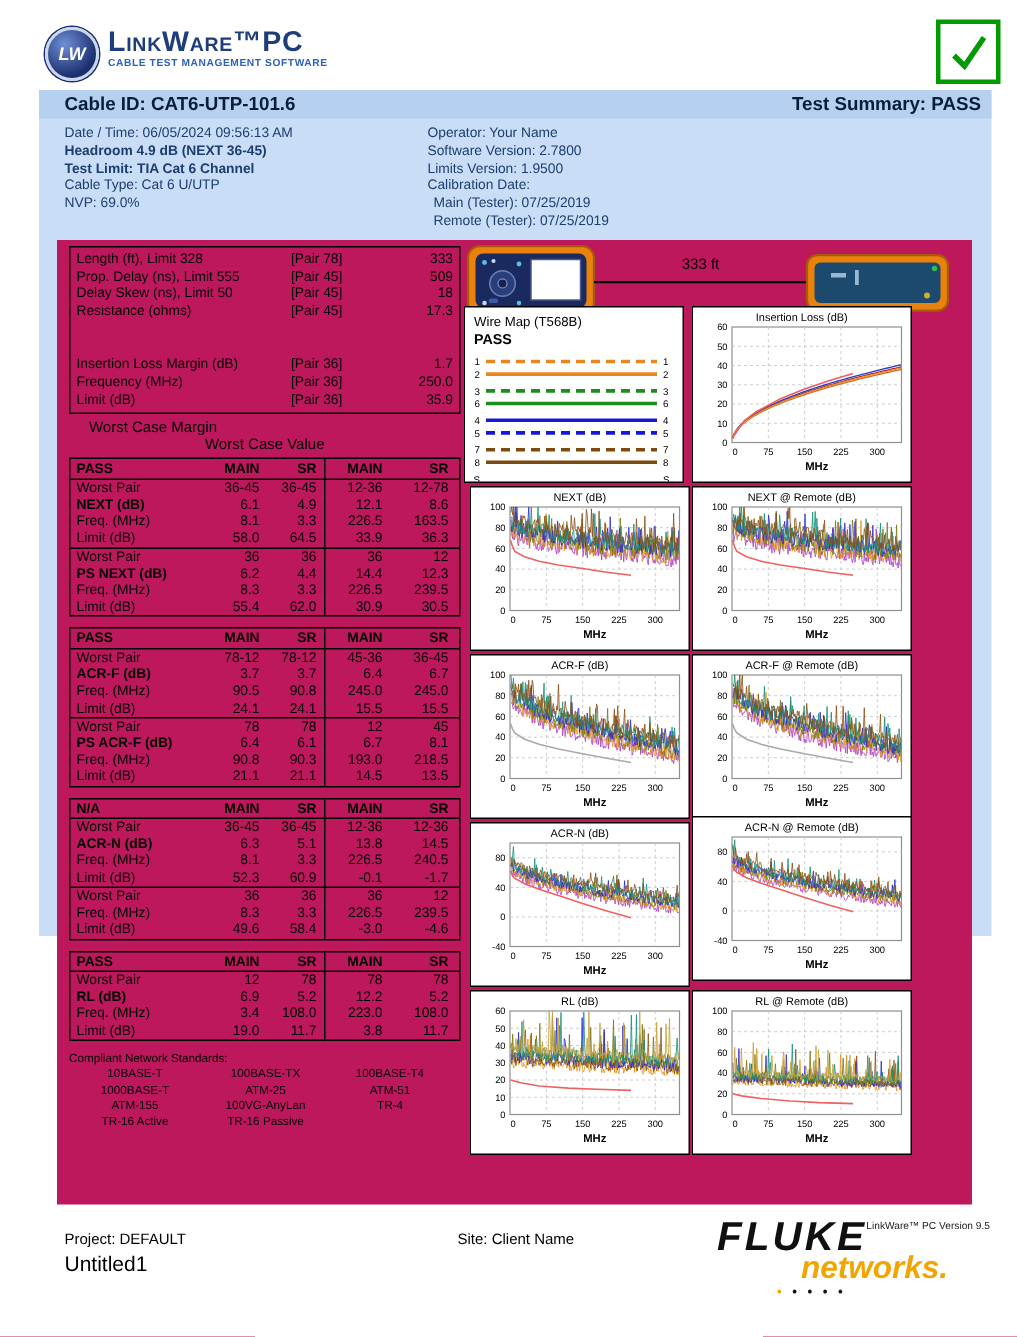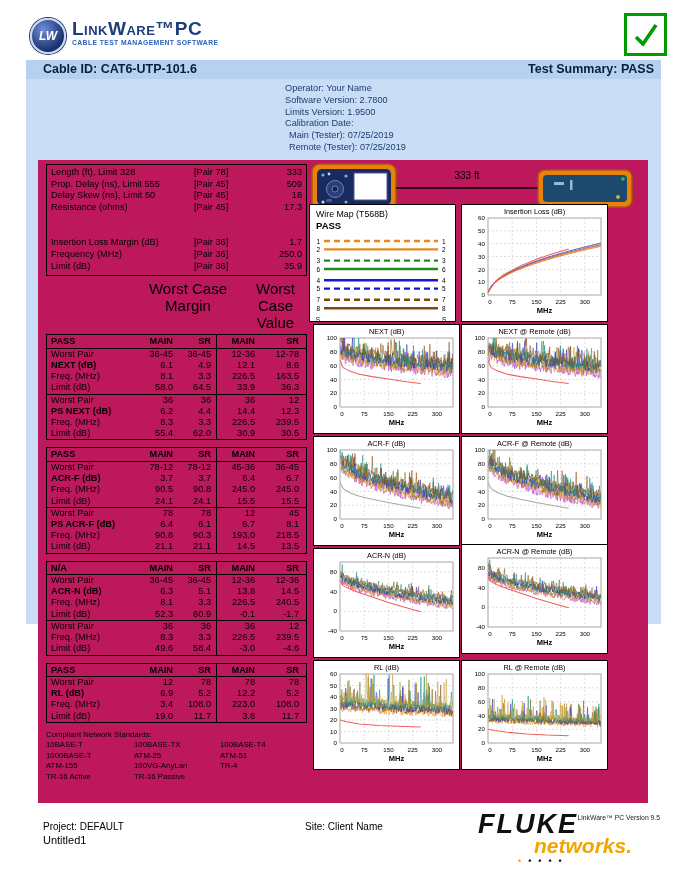--- a/index.html
+++ b/index.html
@@ -26,40 +26,40 @@
   .info-col{position:absolute;top:23px;font-size:9.2px;color:#1d3c70;line-height:11.8px;}
   #info-col-0{left:17px;} #info-col-1{left:259px;} #info-col-2{left:434px;}
   .info-line.b{font-weight:bold;} .info-line.ind{padding-left:4px;}
   
   #panel{position:absolute;left:12px;top:100px;width:610px;height:643px;background:#be185d;}
   
   #left-col{position:absolute;left:8px;top:4px;width:261px;}
   #summary-box{border:1.5px solid #000;padding:2px 4px 3px 4px;font-size:9.2px;line-height:11.7px;}
   .sum-row{display:flex;}
   .sum-label{flex:1;} .sum-pair{width:60px;text-align:left;} .sum-val{width:48px;text-align:right;}
-  #wc-header{display:flex;font-size:15px;margin:4px 0 3px 0;}
+  #wc-header{display:flex;font-size:10px;margin:4px 0 3px 0;flex-direction:column;}
   .wc-spacer{width:86px;} .wc-m{width:112px;text-align:center;} .wc-v{flex:1;text-align:center;}
   .rblock{border:1.5px solid #000;margin-bottom:7px;font-size:9.2px;}
   .rrow{display:grid;grid-template-columns:92px 39px 38px 44px 44px;line-height:11.2px;}
   .rrow.hdr{font-weight:bold;line-height:12.5px;border-bottom:1.3px solid #000;}
   .rrow.rule{border-bottom:1.3px solid #000;}
   .rcell{text-align:right;padding-right:5px;}
   .rcell.lab{text-align:left;padding-left:4px;}
   .rcell.vd{border-left:1.3px solid #000;}
   .rrow .b{font-weight:bold;}
   #standards{margin-top:2px;font-size:7.8px;line-height:10.5px;}
-  #standards-grid{display:grid;grid-template-columns:88px 86px 80px;}
+  #standards-grid{display:grid;grid-template-columns:88px 86px 80px;text-align:center;}
   
   .chart-box{position:absolute;border:1.4px solid #000;background:#fff;}
   #devices-svg{position:absolute;left:272px;top:2px;}
   #wiremap-box{left:271px;top:44px;width:145px;height:116px;}
   #footer-version{position:absolute;right:23px;top:814px;font-size:6.8px;color:#222;}
   
   #footer-project{position:absolute;left:43px;top:821px;font-size:10px;}
-  #footer-untitled{position:absolute;left:43px;top:834px;font-size:11px;}
+  #footer-untitled{position:absolute;left:43px;top:834px;font-size:14px;}
   #footer-site{position:absolute;left:305px;top:821px;font-size:10px;}
   #fluke{position:absolute;left:478px;top:812px;width:175px;}
   .fluke-word{font-size:27px;font-weight:900;font-style:italic;color:#101010;letter-spacing:2px;line-height:24px;}
   .networks-word{font-size:21px;font-weight:bold;font-style:italic;color:#f2a500;margin-left:56px;line-height:20px;}
   .dots-row{margin-left:40px;margin-top:1px;font-size:9px;font-weight:bold;letter-spacing:7px;color:#111;line-height:8px;}
   .dots-row .od{color:#f2a500;}
 </style>
 </head>
 <body>
 
@@ -74,20 +74,27 @@
   <svg width="28" height="28" viewBox="0 0 28 28">
     <path d="M4,16 L11,23 L24,4" fill="none" stroke="#009b00" stroke-width="3.6"></path>
   </svg>
 </div>
 
 <div id="frame">
   <div id="titlebar">
     <span class="cable-id">Cable ID: CAT6-UTP-101.6</span>
     <span class="summary">Test Summary: PASS</span>
   </div>
+  <div class="info-col" id="info-col-0">
+      <div class="info-line">Date / Time: 06/05/2024  09:56:13 AM</div>
+      <div class="info-line b">Headroom 4.9 dB (NEXT 36-45)</div>
+      <div class="info-line b">Test Limit: TIA Cat 6 Channel</div>
+      <div class="info-line">Cable Type: Cat 6 U/UTP</div>
+      <div class="info-line">NVP: 69.0%</div>
+    </div>
   <div class="info-col" id="info-col-1">
       <div class="info-line">Operator: Your Name</div>
       <div class="info-line">Software Version: 2.7800</div>
       <div class="info-line">Limits Version: 1.9500</div>
       <div class="info-line">Calibration Date:</div>
       <div class="info-line ind">Main (Tester): 07/25/2019</div>
       <div class="info-line ind">Remote (Tester): 07/25/2019</div>
     </div>
 
   <div id="panel">

